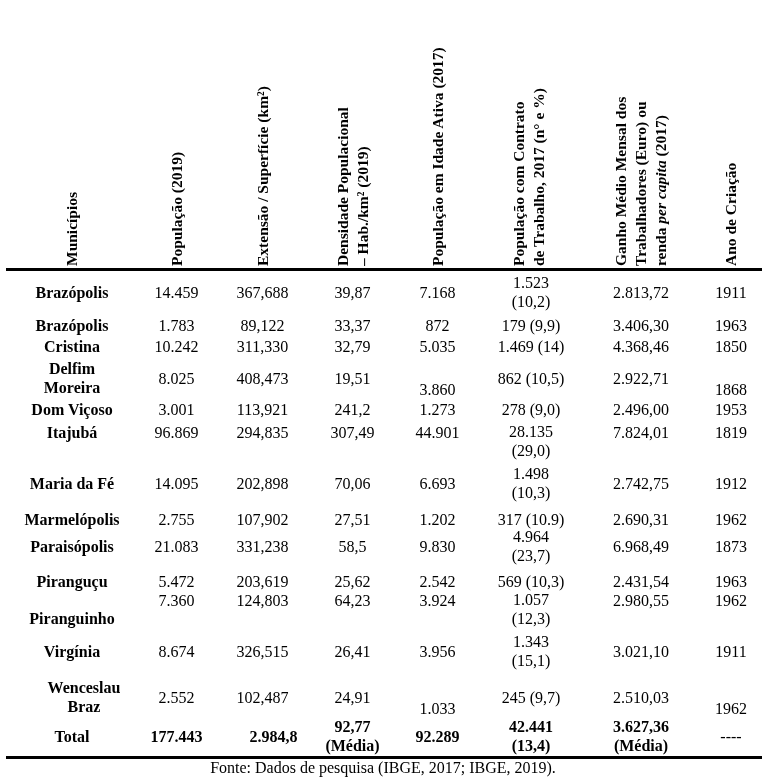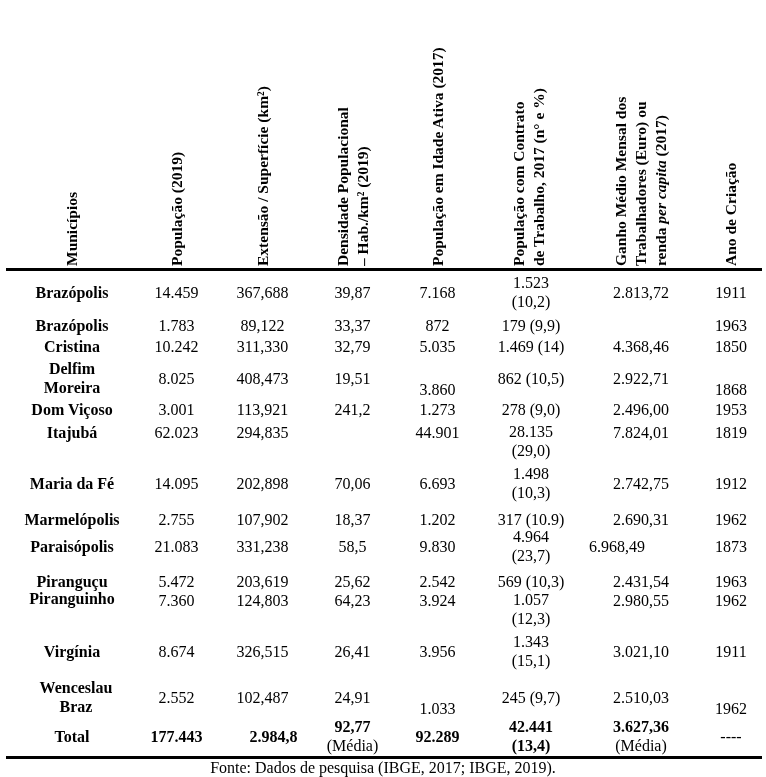--- a/index.html
+++ b/index.html
@@ -81,21 +81,21 @@
       text-align: center;
       font-size: 16px;
       line-height: 19px;
     }
     .cell.name { font-weight: bold; }
     .cell.bold { font-weight: bold; }
     .cell.bottom { align-items: flex-end; }
     .cell.topish { align-items: flex-start; }
     .cell .stack { display: block; }
     .cell .stack span { display: block; }
-    .cell .normal { font-weight: normal; }
+    .cell .normal { font-weight: bold; }
     .footer-note {
       position: absolute;
       left: 0;
       width: 766px;
       top: 759px;
       text-align: center;
       font-size: 16px;
       line-height: 18px;
     }
   </style>
@@ -171,20 +171,21 @@
     <div class="cell" style="left:694px;width:62px">1911</div>
   </div>
 
   <div class="row" style="top:42px;height:22px">
     <div class="cell name" style="left:0;width:132px">Brazópolis</div>
     <div class="cell" style="left:132px;width:77px">1.783</div>
     <div class="cell" style="left:209px;width:95px">89,122</div>
     <div class="cell" style="left:304px;width:85px">33,37</div>
     <div class="cell" style="left:389px;width:85px">872</div>
     <div class="cell" style="left:474px;width:102px">179 (9,9)</div>
+    <div class="cell" style="left:576px;width:118px">3.406,30</div>
     <div class="cell" style="left:694px;width:62px">1963</div>
   </div>
 
   <div class="row" style="top:63px;height:22px">
     <div class="cell name" style="left:0;width:132px">Cristina</div>
     <div class="cell" style="left:132px;width:77px">10.242</div>
     <div class="cell" style="left:209px;width:95px">311,330</div>
     <div class="cell" style="left:304px;width:85px">32,79</div>
     <div class="cell" style="left:389px;width:85px">5.035</div>
     <div class="cell" style="left:474px;width:102px">1.469 (14)</div>
@@ -214,22 +215,23 @@
     <div class="cell" style="left:209px;width:95px">113,921</div>
     <div class="cell" style="left:304px;width:85px">241,2</div>
     <div class="cell" style="left:389px;width:85px">1.273</div>
     <div class="cell" style="left:474px;width:102px">278 (9,0)</div>
     <div class="cell" style="left:576px;width:118px">2.496,00</div>
     <div class="cell" style="left:694px;width:62px">1953</div>
   </div>
 
   <div class="row" style="top:148px;height:42px">
     <div class="cell name topish" style="left:0;width:132px;padding-top:3px;box-sizing:border-box">Itajubá</div>
-    <div class="cell topish" style="left:132px;width:77px;padding-top:3px;box-sizing:border-box">62.023</div>
+    <div class="cell topish" style="left:132px;width:77px;padding-top:3px;box-sizing:border-box">96.869</div>
     <div class="cell topish" style="left:209px;width:95px;padding-top:3px;box-sizing:border-box">294,835</div>
+    <div class="cell topish" style="left:304px;width:85px;padding-top:3px;box-sizing:border-box">307,49</div>
     <div class="cell topish" style="left:389px;width:85px;padding-top:3px;box-sizing:border-box">44.901</div>
     <div class="cell" style="left:474px;width:102px">
         <span class="stack">
           <span>28.135</span>
           <span>(29,0)</span>
         </span>
       </div>
     <div class="cell topish" style="left:576px;width:118px;padding-top:3px;box-sizing:border-box">7.824,01</div>
     <div class="cell topish" style="left:694px;width:62px;padding-top:3px;box-sizing:border-box">1819</div>
   </div>
@@ -247,56 +249,56 @@
         </span>
       </div>
     <div class="cell" style="left:576px;width:118px">2.742,75</div>
     <div class="cell" style="left:694px;width:62px">1912</div>
   </div>
 
   <div class="row" style="top:232px;height:30px">
     <div class="cell name" style="left:0;width:132px">Marmelópolis</div>
     <div class="cell" style="left:132px;width:77px">2.755</div>
     <div class="cell" style="left:209px;width:95px">107,902</div>
-    <div class="cell" style="left:304px;width:85px">18,37</div>
+    <div class="cell" style="left:304px;width:85px">27,51</div>
     <div class="cell" style="left:389px;width:85px">1.202</div>
     <div class="cell" style="left:474px;width:102px">317 (10.9)</div>
     <div class="cell" style="left:576px;width:118px">2.690,31</div>
     <div class="cell" style="left:694px;width:62px">1962</div>
   </div>
 
   <div class="row" style="top:253px;height:42px">
     <div class="cell name" style="left:0;width:132px">Paraisópolis</div>
     <div class="cell" style="left:132px;width:77px">21.083</div>
     <div class="cell" style="left:209px;width:95px">331,238</div>
     <div class="cell" style="left:304px;width:85px">58,5</div>
     <div class="cell" style="left:389px;width:85px">9.830</div>
     <div class="cell" style="left:474px;width:102px">
         <span class="stack">
           <span>4.964</span>
           <span>(23,7)</span>
         </span>
       </div>
-    <div class="cell" style="left:552px;width:118px">6.968,49</div>
+    <div class="cell" style="left:576px;width:118px">6.968,49</div>
     <div class="cell" style="left:694px;width:62px">1873</div>
   </div>
 
   <div class="row" style="top:294px;height:30px">
     <div class="cell name" style="left:0;width:132px">Piranguçu</div>
     <div class="cell" style="left:132px;width:77px">5.472</div>
     <div class="cell" style="left:209px;width:95px">203,619</div>
     <div class="cell" style="left:304px;width:85px">25,62</div>
     <div class="cell" style="left:389px;width:85px">2.542</div>
     <div class="cell" style="left:474px;width:102px">569 (10,3)</div>
     <div class="cell" style="left:576px;width:118px">2.431,54</div>
     <div class="cell" style="left:694px;width:62px">1963</div>
   </div>
 
   <div class="row" style="top:316px;height:42px">
-    <div class="cell name topish" style="left:0;width:132px;padding-top:1px;box-sizing:border-box">Piranguinho</div>
+    <div class="cell name topish" style="left:0;width:132px;padding-top:21px;box-sizing:border-box">Piranguinho</div>
     <div class="cell topish" style="left:132px;width:77px;padding-top:3px;box-sizing:border-box">7.360</div>
     <div class="cell topish" style="left:209px;width:95px;padding-top:3px;box-sizing:border-box">124,803</div>
     <div class="cell topish" style="left:304px;width:85px;padding-top:3px;box-sizing:border-box">64,23</div>
     <div class="cell topish" style="left:389px;width:85px;padding-top:3px;box-sizing:border-box">3.924</div>
     <div class="cell" style="left:474px;width:102px">
         <span class="stack">
           <span>1.057</span>
           <span>(12,3)</span>
         </span>
       </div>
@@ -314,21 +316,21 @@
         <span class="stack">
           <span>1.343</span>
           <span>(15,1)</span>
         </span>
       </div>
     <div class="cell" style="left:576px;width:118px">3.021,10</div>
     <div class="cell" style="left:694px;width:62px">1911</div>
   </div>
 
   <div class="row" style="top:404px;height:42px">
-    <div class="cell name" style="left:4px;width:132px">
+    <div class="cell name" style="left:12px;width:132px">
         <span class="stack">
           <span>Wenceslau</span>
           <span>Braz</span>
         </span>
       </div>
     <div class="cell" style="left:132px;width:77px">2.552</div>
     <div class="cell" style="left:209px;width:95px">102,487</div>
     <div class="cell" style="left:304px;width:85px">24,91</div>
     <div class="cell bottom" style="left:389px;width:85px">1.033</div>
     <div class="cell" style="left:474px;width:102px">245 (9,7)</div>

